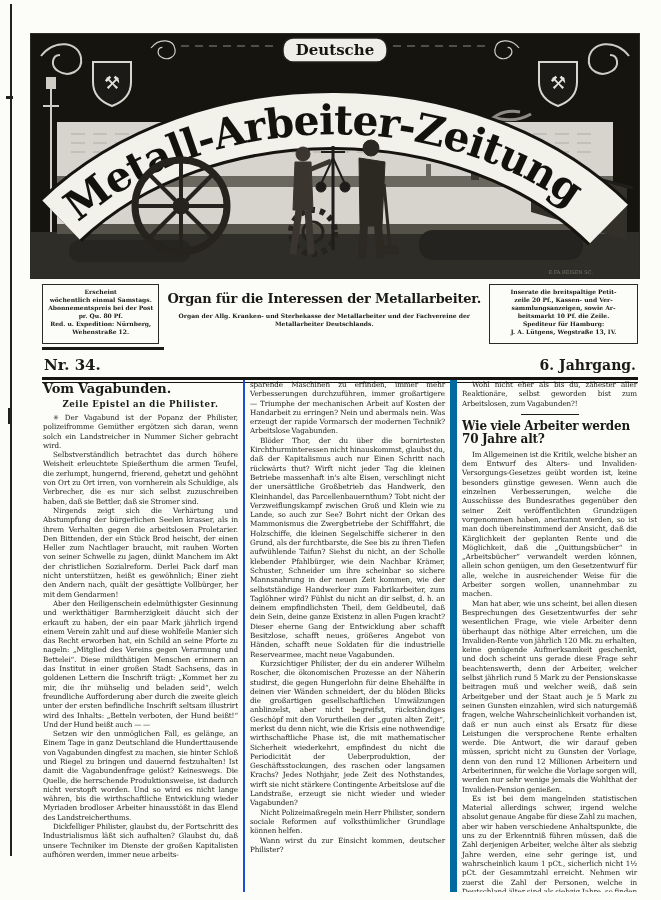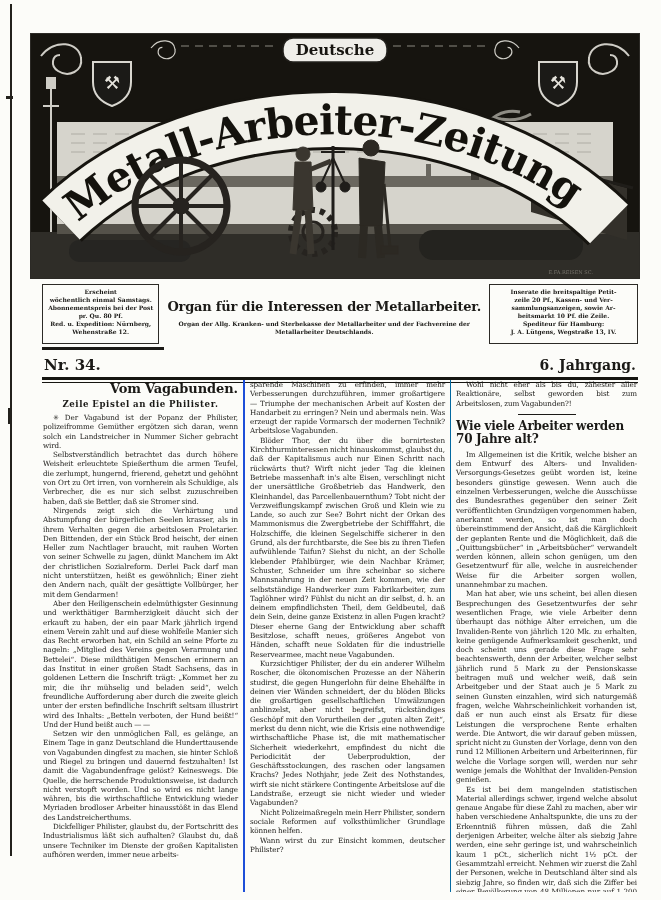--- a/index.html
+++ b/index.html
@@ -15,42 +15,42 @@
   .masthead svg{display:block;width:100%;height:100%;}
 
   
   .header-strip{position:absolute;left:42px;top:284px;width:596px;height:60px;display:flex;align-items:stretch;}
   .info-box{border:1px solid #2c2a26;background:#fcfcf9;padding:3px 3px;font-size:6px;line-height:8px;
             text-align:center;font-weight:bold;}
   .info-box.left{width:118px;position:relative;}
   .info-box.right{width:152px;}
   .left-box-bar{position:absolute;left:42px;top:347px;width:122px;height:3px;background:#1b1a17;}
   .organ{flex:1;text-align:center;padding:0 8px;}
-  .organ-title{font-size:13px;font-weight:bold;letter-spacing:-0.2px;margin-top:15px;white-space:nowrap;}
+  .organ-title{font-size:13px;font-weight:bold;letter-spacing:-0.2px;margin-top:7px;white-space:nowrap;}
   .organ-sub{font-size:6px;font-weight:bold;line-height:8px;margin-top:6px;}
 
   
   .dateline{position:absolute;left:42px;top:350px;width:596px;}
   .dateline .row{display:flex;justify-content:space-between;align-items:baseline;padding:1px 2px 2px 2px;}
   .issue{font-size:15px;font-weight:bold;}
   .place-date{font-size:15px;font-weight:bold;}
   .volume{font-size:14px;font-weight:bold;margin-top:6px;}
   .rule-thick{height:3px;background:#161511;margin-top:1px;}
   .rule-thin{height:1px;background:#161511;margin-top:2px;}
 
   
   .columns{position:absolute;left:42px;top:380px;width:596px;height:512px;display:flex;overflow:hidden;}
   .col{overflow:hidden;padding:0 5px;box-sizing:border-box;font-size:7.2px;line-height:9.3px;
        text-align:justify;letter-spacing:-0.1px;word-spacing:-0.4px;hyphens:auto;}
   .col1{width:201px;padding-left:1px;}
   .col2{width:207px;border-left:2px solid #1d4ed8;}
-  .col3{width:188px;border-left:1px solid #0369a1;padding-right:1px;}
+  .col3{width:188px;border-left:7px solid #0369a1;padding-right:1px;}
   .para{margin:0;text-indent:10px;}
   .para.flush{text-indent:0;}
-  .art-title{font-size:13px;font-weight:bold;text-align:right;margin:2px 0 3px 0;line-height:14px;}
+  .art-title{font-size:13px;font-weight:bold;text-align:left;margin:2px 0 3px 0;line-height:14px;}
   .art-sub{font-size:8.6px;font-weight:bold;text-align:center;letter-spacing:0.6px;margin:0 0 4px 0;line-height:10px;}
   .art-title2{font-size:12px;font-weight:bold;text-align:left;margin:5px 0 4px 0;line-height:13px;letter-spacing:-0.2px;}
   .divider{width:58px;height:1px;background:#1b1a17;margin:6px auto 5px auto;}
 </style>
 </head>
 <body>
 
 <div class="page">
 
   <div class="edge"></div>

